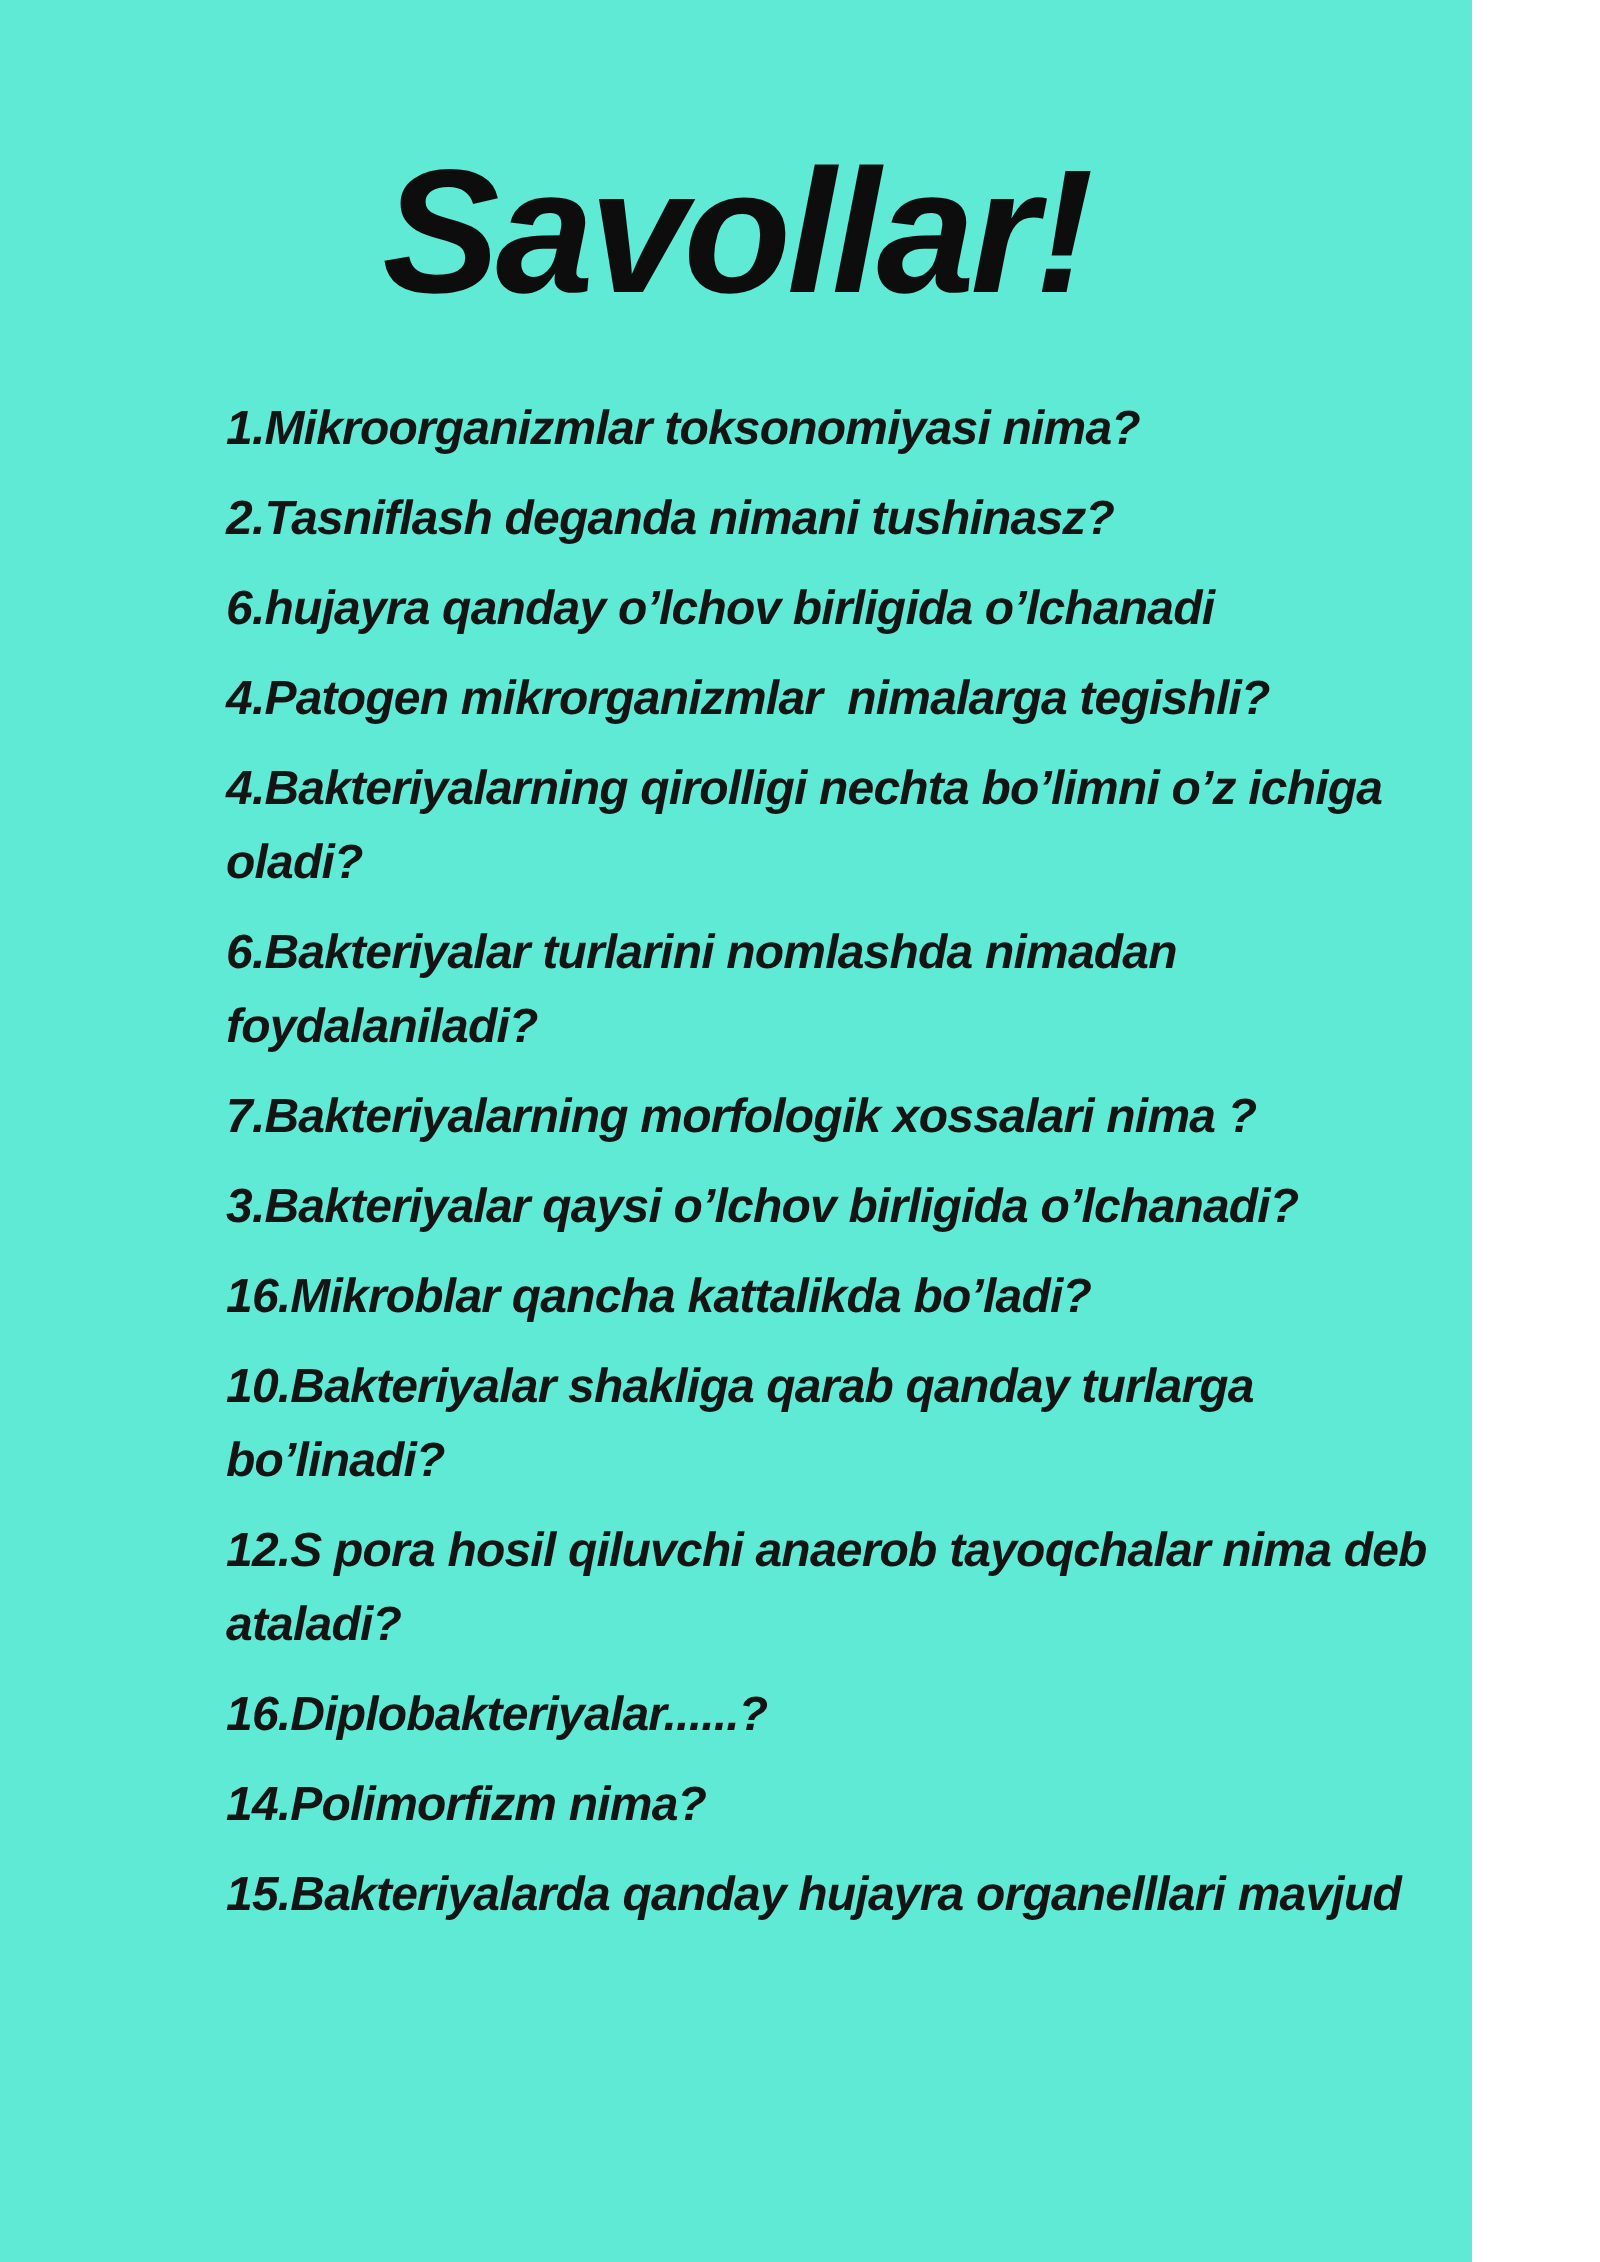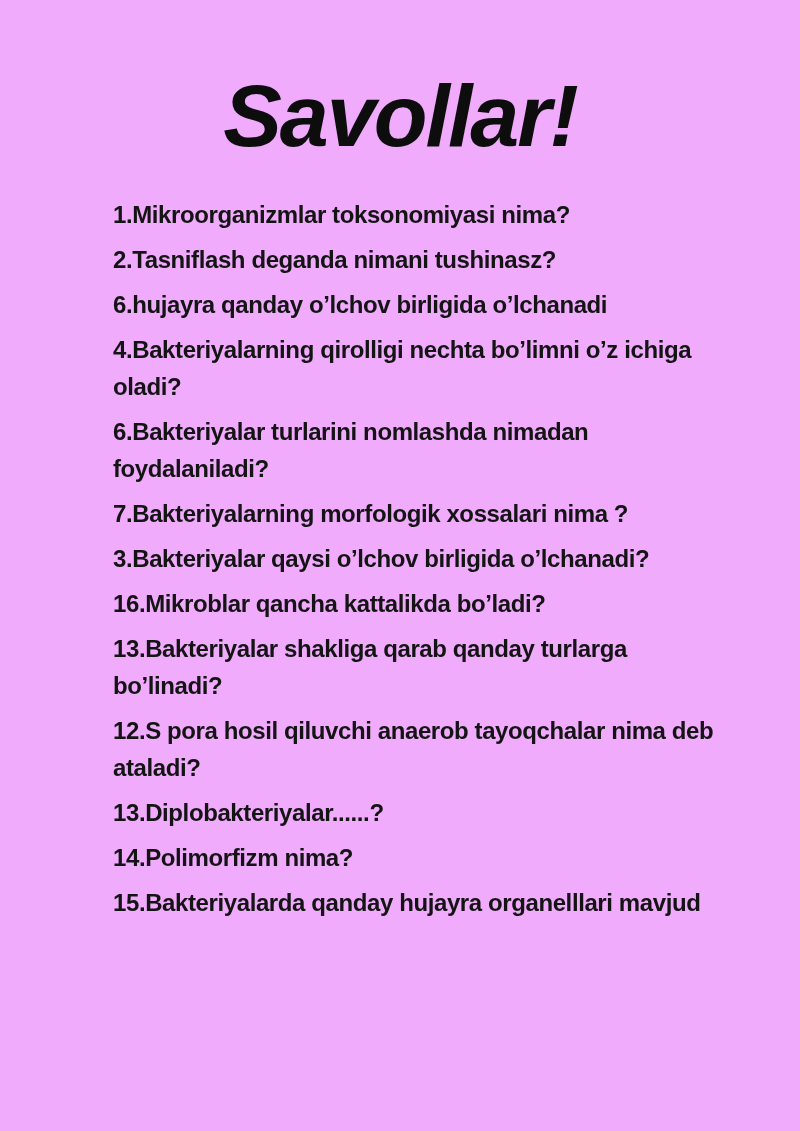--- a/index.html
+++ b/index.html
@@ -2,23 +2,23 @@
 <html><head>
 <meta charset="utf-8">
 <style>
   html, body {
     margin: 0;
     padding: 0;
     background: #ffffff;
   }
   .page {
     position: relative;
-    width: 800px;
+    width: 736px;
     height: 1131px;
-    background: #f0abfc;
+    background: #5eead4;
     overflow: hidden;
     font-family: "Liberation Sans", sans-serif;
   }
   .doc-title {
     margin: 0;
     padding-top: 72px;
     text-align: center;
     font-size: 88px;
     line-height: 1.0;
     font-weight: bold;
@@ -30,43 +30,45 @@
   .question-list {
     margin-top: 36px;
     padding-left: 113px;
     padding-right: 40px;
   }
   .question-item {
     margin: 0 0 8px 0;
     font-size: 24px;
     line-height: 37px;
     font-weight: bold;
+    font-style: italic;
     letter-spacing: -0.4px;
     color: #141414;
     white-space: pre;
   }
 </style>
 </head>
 <body>
 
 <div class="page">
   <h1 class="doc-title">Savollar!</h1>
 
   <div class="question-list">
     <p class="question-item">1.Mikroorganizmlar toksonomiyasi nima?</p>
     <p class="question-item">2.Tasniflash deganda nimani tushinasz?</p>
     <p class="question-item">6.hujayra qanday o’lchov birligida o’lchanadi</p>
+    <p class="question-item">4.Patogen mikrorganizmlar  nimalarga tegishli?</p>
     <p class="question-item">4.Bakteriyalarning qirolligi nechta bo’limni o’z ichiga
 oladi?</p>
     <p class="question-item">6.Bakteriyalar turlarini nomlashda nimadan
 foydalaniladi?</p>
     <p class="question-item">7.Bakteriyalarning morfologik xossalari nima ?</p>
     <p class="question-item">3.Bakteriyalar qaysi o’lchov birligida o’lchanadi?</p>
     <p class="question-item">16.Mikroblar qancha kattalikda bo’ladi?</p>
-    <p class="question-item">13.Bakteriyalar shakliga qarab qanday turlarga
+    <p class="question-item">10.Bakteriyalar shakliga qarab qanday turlarga
 bo’linadi?</p>
     <p class="question-item">12.S pora hosil qiluvchi anaerob tayoqchalar nima deb
 ataladi?</p>
-    <p class="question-item">13.Diplobakteriyalar......?</p>
+    <p class="question-item">16.Diplobakteriyalar......?</p>
     <p class="question-item">14.Polimorfizm nima?</p>
     <p class="question-item">15.Bakteriyalarda qanday hujayra organelllari mavjud</p>
   </div>
 </div>
 
 </body></html>

